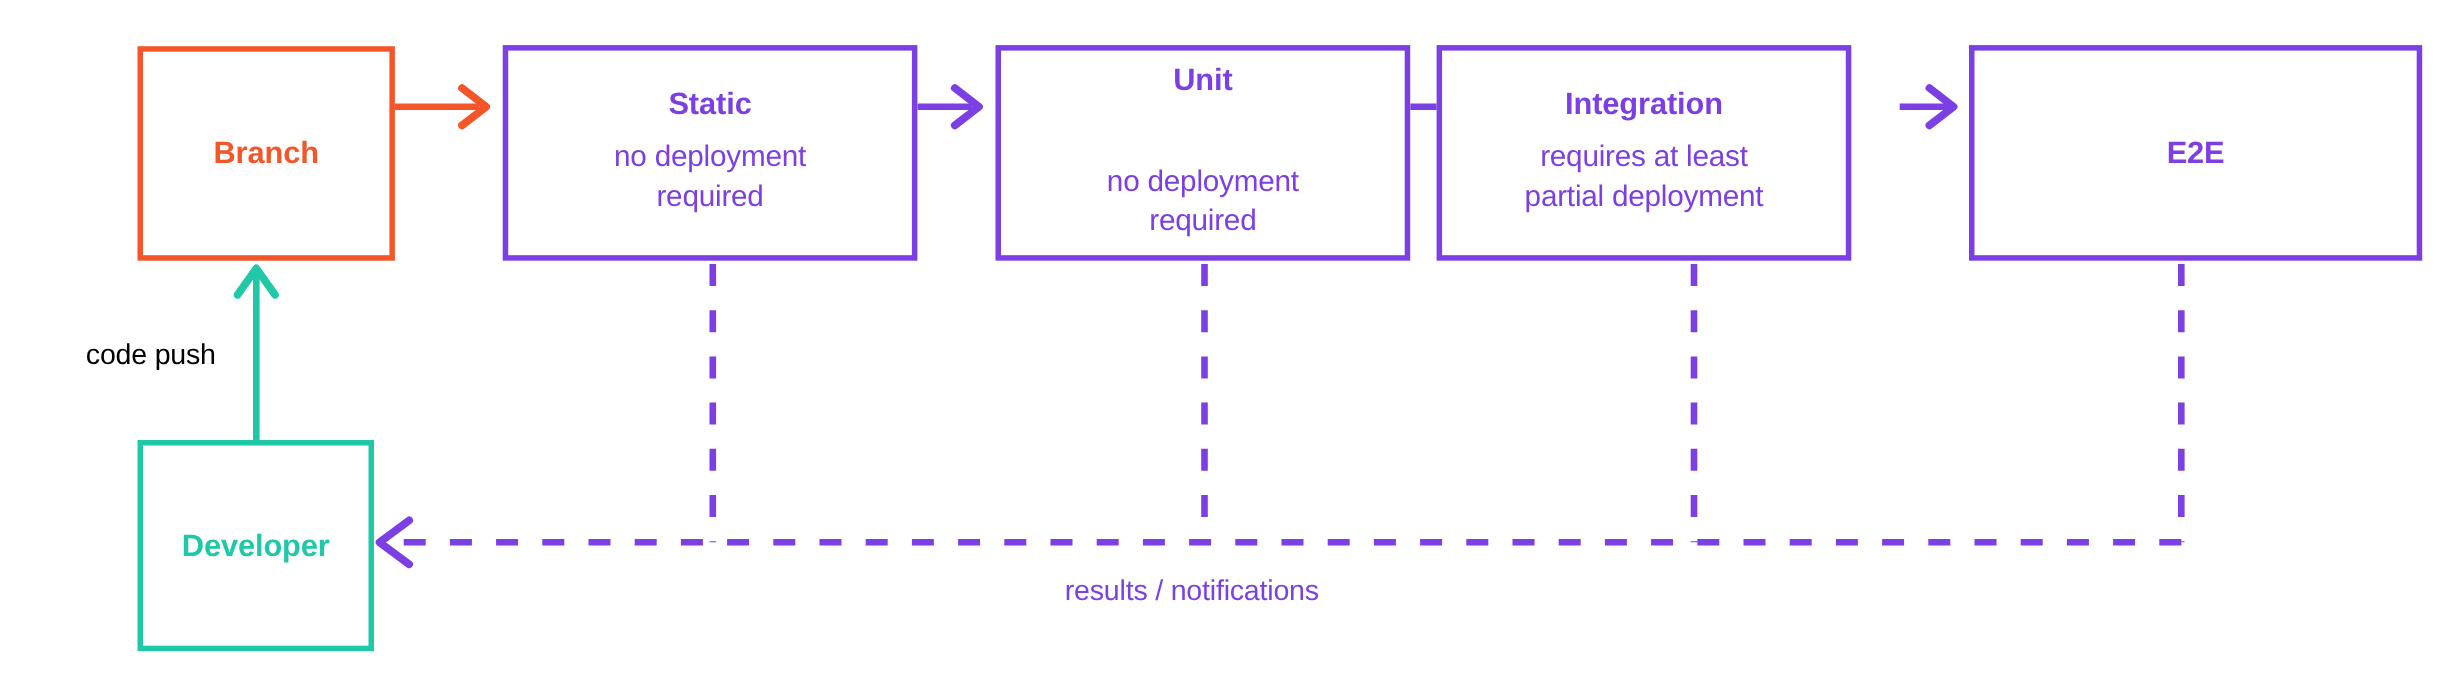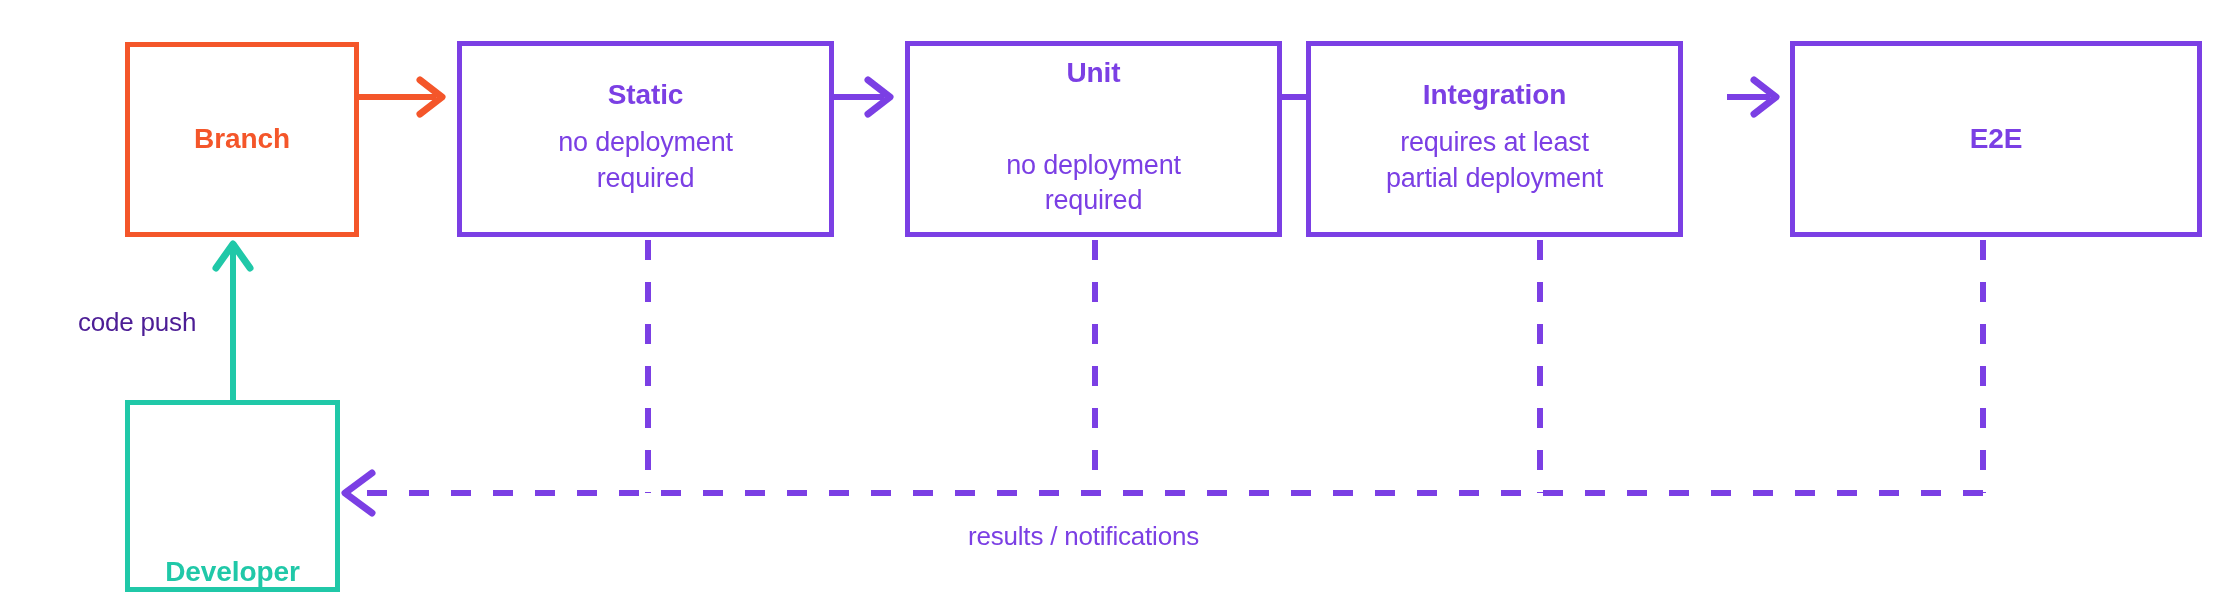--- a/index.html
+++ b/index.html
@@ -55,31 +55,30 @@
   }
   
   .node.branch{
     border:5px solid #f4562a;
     color:#f4562a;
   }
   
   .node.dev{
     border:5px solid #20c8a8;
     color:#20c8a8;
-    justify-content:flex-end;
   }
 
   .edge-label{
     position:absolute;
     font-size:26px;
     font-weight:normal;
     letter-spacing:-0.2px;
     white-space:nowrap;
   }
-  .edge-label.teal{color:#4c1d95;}
+  .edge-label.teal{color:#000000;}
   .edge-label.purple{color:#7b3fe4;}
 </style>
 </head>
 <body>
 
 <div id="canvas">
 
   <svg id="svg-layer" viewBox="0 0 2232 612" xmlns="http://www.w3.org/2000/svg">
 
     <g>

